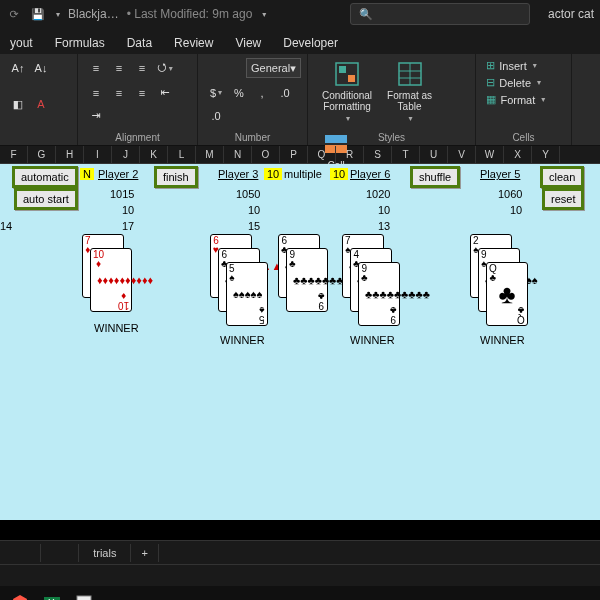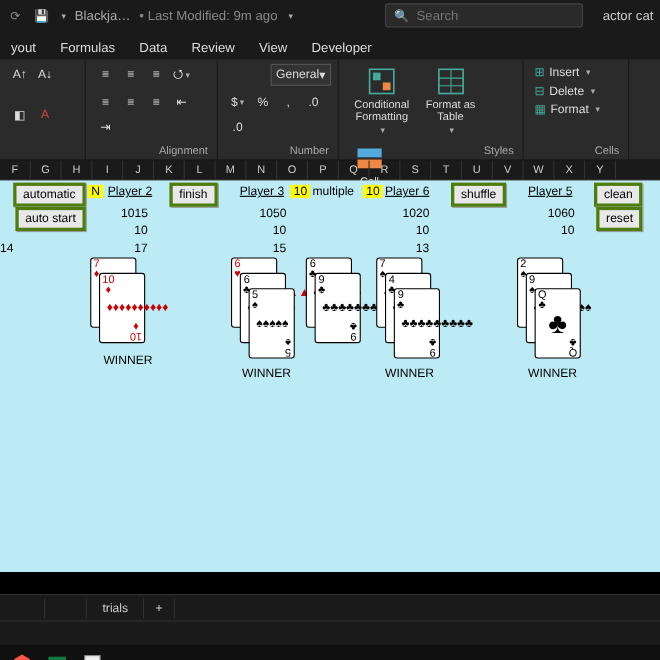--- a/index.html
+++ b/index.html
@@ -16,21 +16,21 @@
   .user { color:#ccc; font-size:12px; margin-left:10px;}
 
   
   .ribtabs { height: 26px; background:#1a1a1a; display:flex; align-items:flex-end; gap:2px; padding-left:0;}
   .ribtab { padding:4px 10px; color:#ddd; font-size:12px; cursor:pointer;}
 
   
   .ribbon { height: 92px; background:#2b2b2b; display:flex; border-bottom:1px solid #111;}
   .group { border-right:1px solid #1a1a1a; padding:4px 8px 2px 8px; display:flex; flex-direction:column; justify-content:space-between;}
   .group .ctrl { display:flex; flex-wrap:wrap; gap:3px; align-items:center;}
-  .group .lbl { text-align:right; color:#aaa; font-size:10px; margin-top:2px;}
+  .group .lbl { text-align:center; color:#aaa; font-size:10px; margin-top:2px;}
   .ibtn { width:20px; height:20px; display:flex; align-items:center; justify-content:center; color:#ddd; border-radius:2px;}
   .drop { width:90px; height:20px; background:#333; border:1px solid #555; color:#ddd; padding:0 4px; font-size:11px; display:flex;align-items:center;justify-content:space-between;margin-left:40px;}
   .bigbtn { display:flex; flex-direction:column; align-items:center; gap:2px; padding:2px 6px; color:#ddd; font-size:10px; text-align:center;}
   .bigbtn .bicon{ width:28px;height:28px;display:flex;align-items:center;justify-content:center;}
   .menuitem { display:flex; align-items:center; gap:4px; color:#ddd; font-size:11px; padding:1px 2px;}
   .chev::after{content:"▾"; font-size:8px; margin-left:2px; color:#aaa;}
 
   
   .colhdr { height:18px; background:#1a1a1a; display:flex; border-bottom:1px solid #333;}
   .colcell { width:28px; border-right:1px solid #333; color:#ccc; font-size:10px; display:flex;align-items:center;justify-content:center;}
@@ -63,21 +63,20 @@
 <div class="titlebar">
   <span class="ic">⟳</span>
   <span class="ic">💾</span>
   <span class="ic chev" style="width:auto"></span>
   <span class="doc">Blackja…</span>
   <span class="mod">• Last Modified: 9m ago</span>
   <span class="ic chev" style="width:auto"></span>
   <div class="spacer"></div>
   <div class="searchbox">
     <span>🔍</span>
-    <input placeholder="Search" style="">
   </div>
   <span class="user">actor cat</span>
 </div>
 
 <div class="ribtabs">
   <div class="ribtab">yout</div>
   <div class="ribtab">Formulas</div>
   <div class="ribtab">Data</div>
   <div class="ribtab">Review</div>
   <div class="ribtab">View</div>

